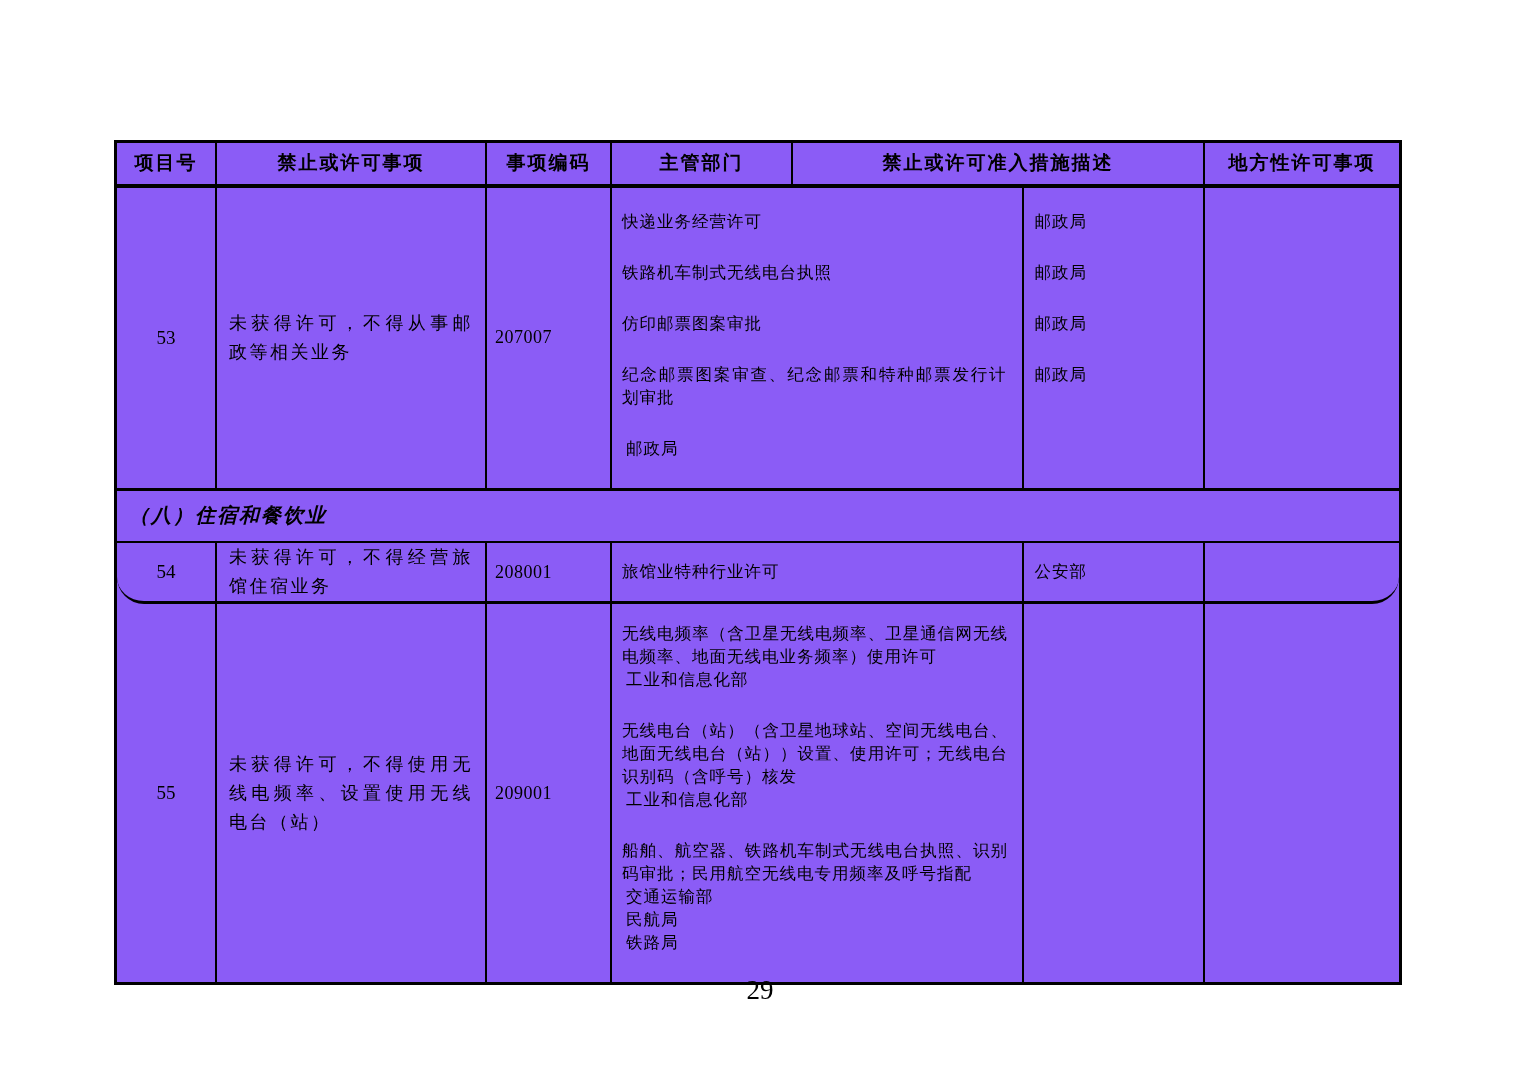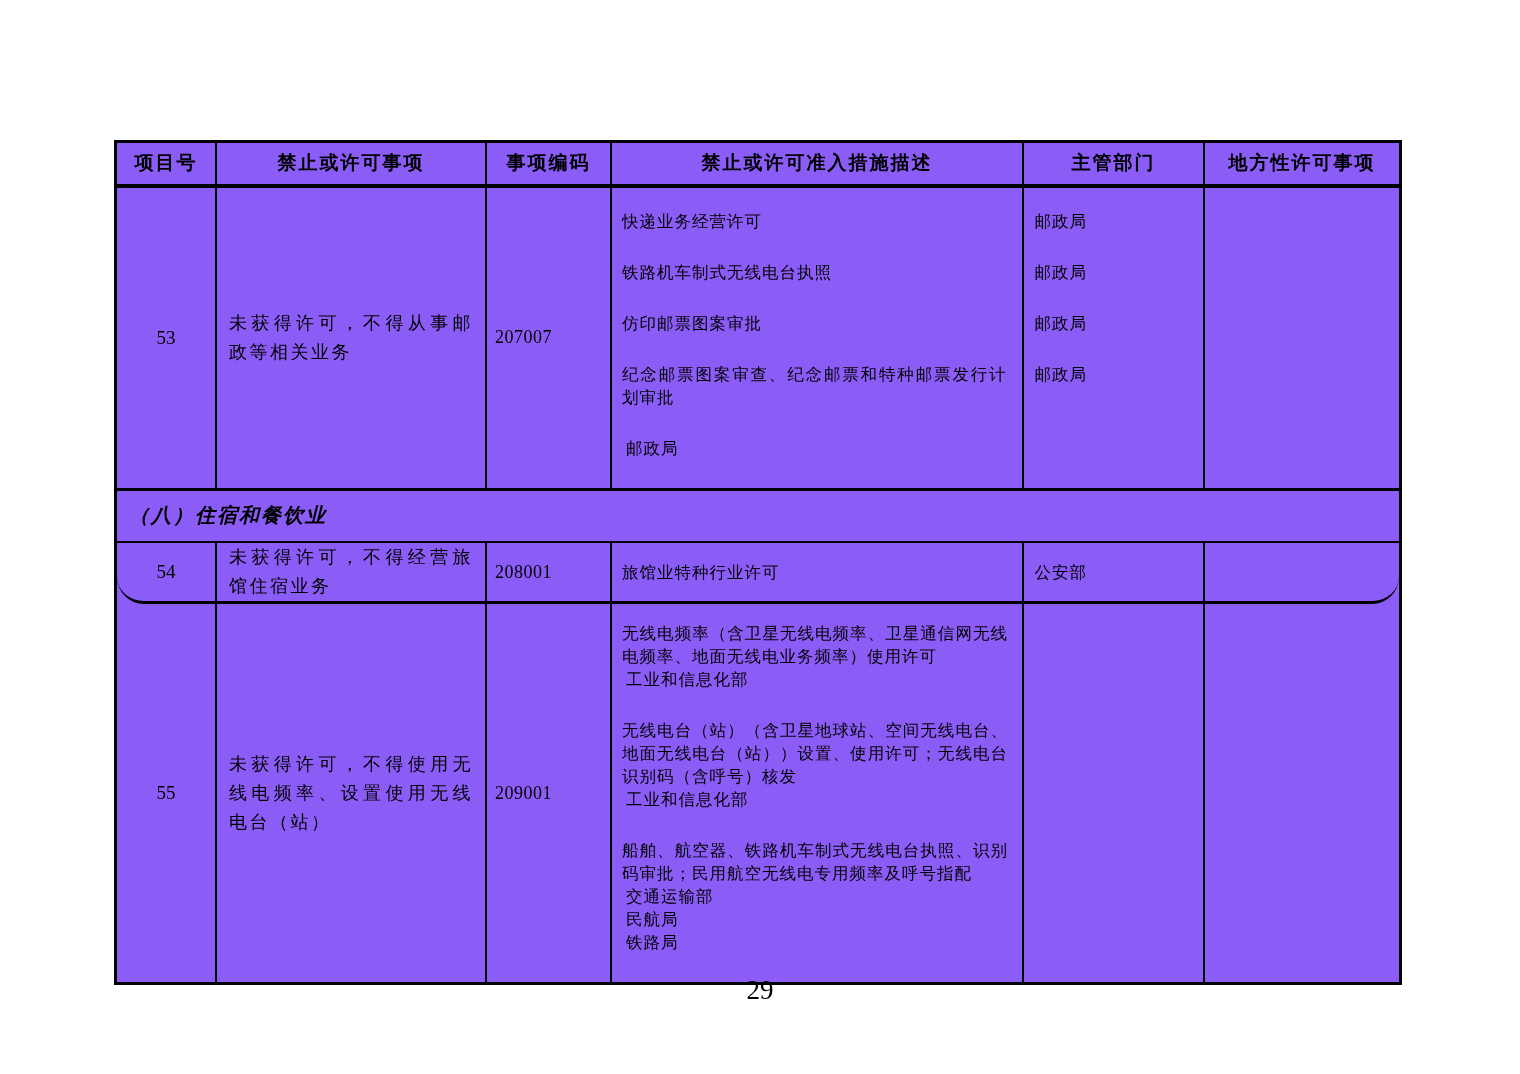--- a/index.html
+++ b/index.html
@@ -83,43 +83,43 @@
     padding-left: 14px;
     font-size: 16.5px; line-height: 23px; letter-spacing: 1px;
     white-space: pre-line;
   }
 
   
   .row-53 .c45 { padding-top: 22px; }
   .row-53 .measure { margin-bottom: 28px; }
   .row-55 .c45 { padding-top: 18px; }
   .row-55 .measure { margin-bottom: 28px; flex-direction: column; }
-  .c45.vcenter { justify-content: center; padding-top: 0; }
+  .c45.vcenter { justify-content: center; padding-top: 0; font-family: Liberation Mono, monospace; }
   .c45.vcenter .measure { margin-bottom: 0; }
 
   
   .page-number {
     position: absolute;
     top: 975px; left: 0;
     width: 100%;
     text-align: center;
     font-size: 27px;
   }
 </style>
 </head>
 <body>
 
 <div class="doc-table">
 
   <div class="row row-header">
     <div class="cell c1">项目号</div>
     <div class="cell" style="width:270px">禁止或许可事项</div>
     <div class="cell" style="width:125px">事项编码</div>
+    <div class="cell h5">主管部门</div>
     <div class="cell h4">禁止或许可准入措施描述</div>
-    <div class="cell h5">主管部门</div>
     <div class="cell c6" style="display:flex;align-items:center;justify-content:center">地方性许可事项</div>
   </div>
 
   <div class="row row-53">
     <div class="cell c1 item-no">53</div>
     <div class="cell c2">
       <div class="matter">未获得许可，不得从事邮政等相关业务</div>
     </div>
     <div class="cell c3 code">207007</div>
     <div class="cell c45">

